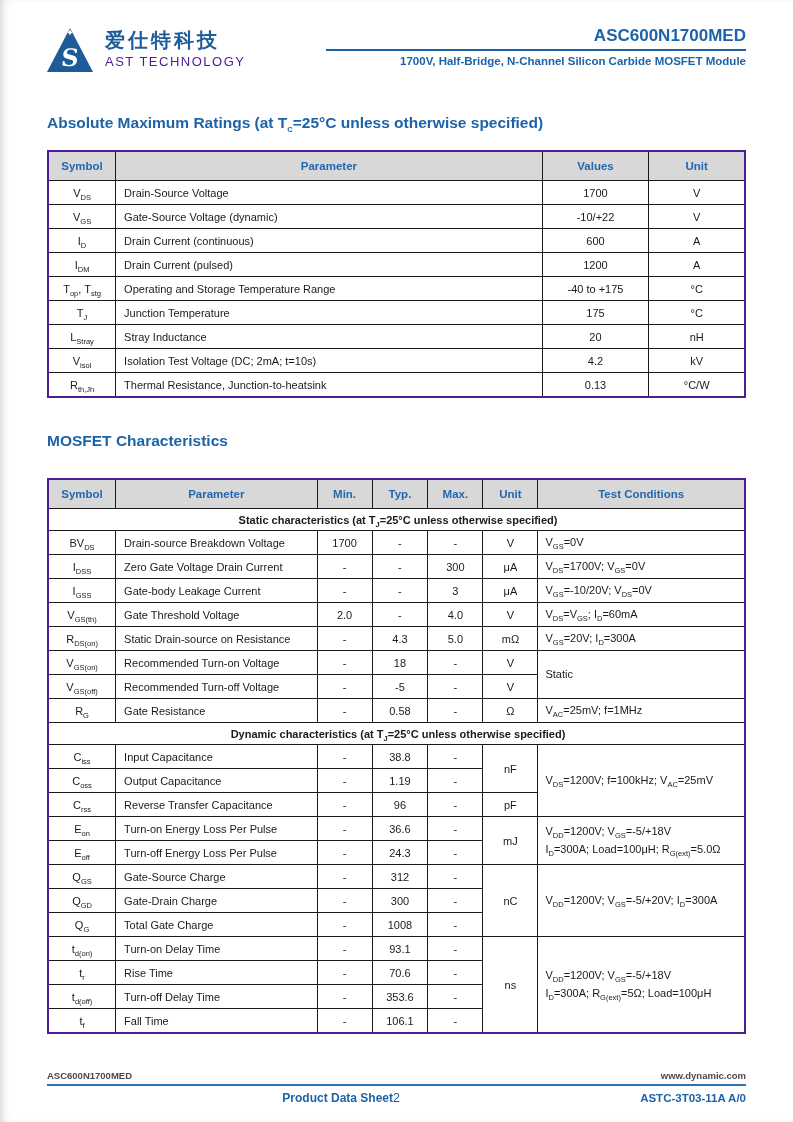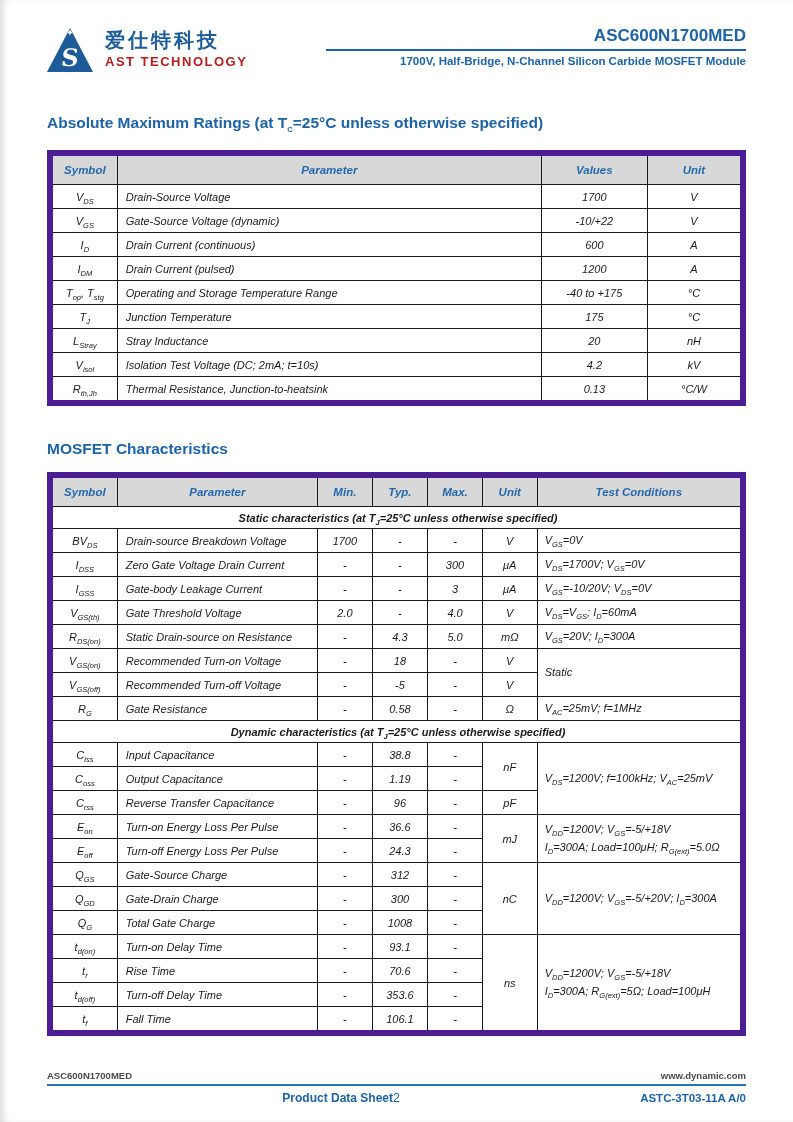--- a/index.html
+++ b/index.html
@@ -19,32 +19,32 @@
   .logo-mark{position:relative;width:46px;height:44px;margin-top:4px;
              background:#1e5c99;
              clip-path:polygon(50% 0,100% 100%,0 100%);}
   .logo-star{position:absolute;top:0px;left:50%;transform:translateX(-50%);
              color:#ffffff;font-size:10px;line-height:10px;}
   .logo-s{position:absolute;bottom:2px;left:50%;transform:translateX(-50%) skewX(-6deg);
           color:#ffffff;font-size:24px;font-weight:bold;line-height:24px;
           font-family:"DejaVu Serif",serif;}
   .logo-text{padding-top:6px;}
   .logo-cn{font-size:20px;font-weight:bold;color:#1e5c99;letter-spacing:3px;line-height:1.0;}
-  .logo-en{font-size:13px;font-weight:bold;color:#b91c1c;letter-spacing:1.5px;margin-top:4px;}
+  .logo-en{font-size:13px;font-weight:normal;color:#4c1d95;letter-spacing:1.5px;margin-top:4px;}
   .header-right{width:420px;text-align:right;padding-top:2px;}
   .part-number{font-size:17px;font-weight:bold;color:#1d63a8;line-height:1.2;}
   .header-rule{border-top:2px solid #1d63a8;margin:3px 0 4px 0;}
   .subtitle{font-size:11.5px;font-weight:bold;color:#1d63a8;}
   
   h2{color:#1d63a8;font-size:15.5px;font-weight:bold;margin:0;padding:0 47px;}
   h2.t1{margin-top:42px;margin-bottom:18px;}
-  h2.t2{margin-top:34px;margin-bottom:14px;}
+  h2.t2{margin-top:34px;margin-bottom:28px;}
   
   table{width:699px;margin-left:47px;border-collapse:collapse;
-        font-size:11px;table-layout:fixed;border:6px solid #4c1d95;font-style:italic;}
+        font-size:11px;table-layout:fixed;border:2px solid #4c1d95;}
   th,td{border:1px solid #1a1a1a;text-align:center;vertical-align:middle;
         padding:1px 4px;overflow:hidden;}
   thead th{background:#d8d8d8;color:#2368ae;font-weight:bold;font-size:11.5px;height:26px;}
   tbody td{height:21px;}
   td.l{text-align:left;padding-left:8px;}
   td.cond{text-align:left;padding-left:7px;white-space:pre-line;line-height:1.55;}
   td.section{font-weight:bold;text-align:center;padding-left:7px;height:19px;}
   sub{font-size:7.5px;line-height:0;}
   
   .footer{position:absolute;left:47px;right:47px;bottom:17px;}

